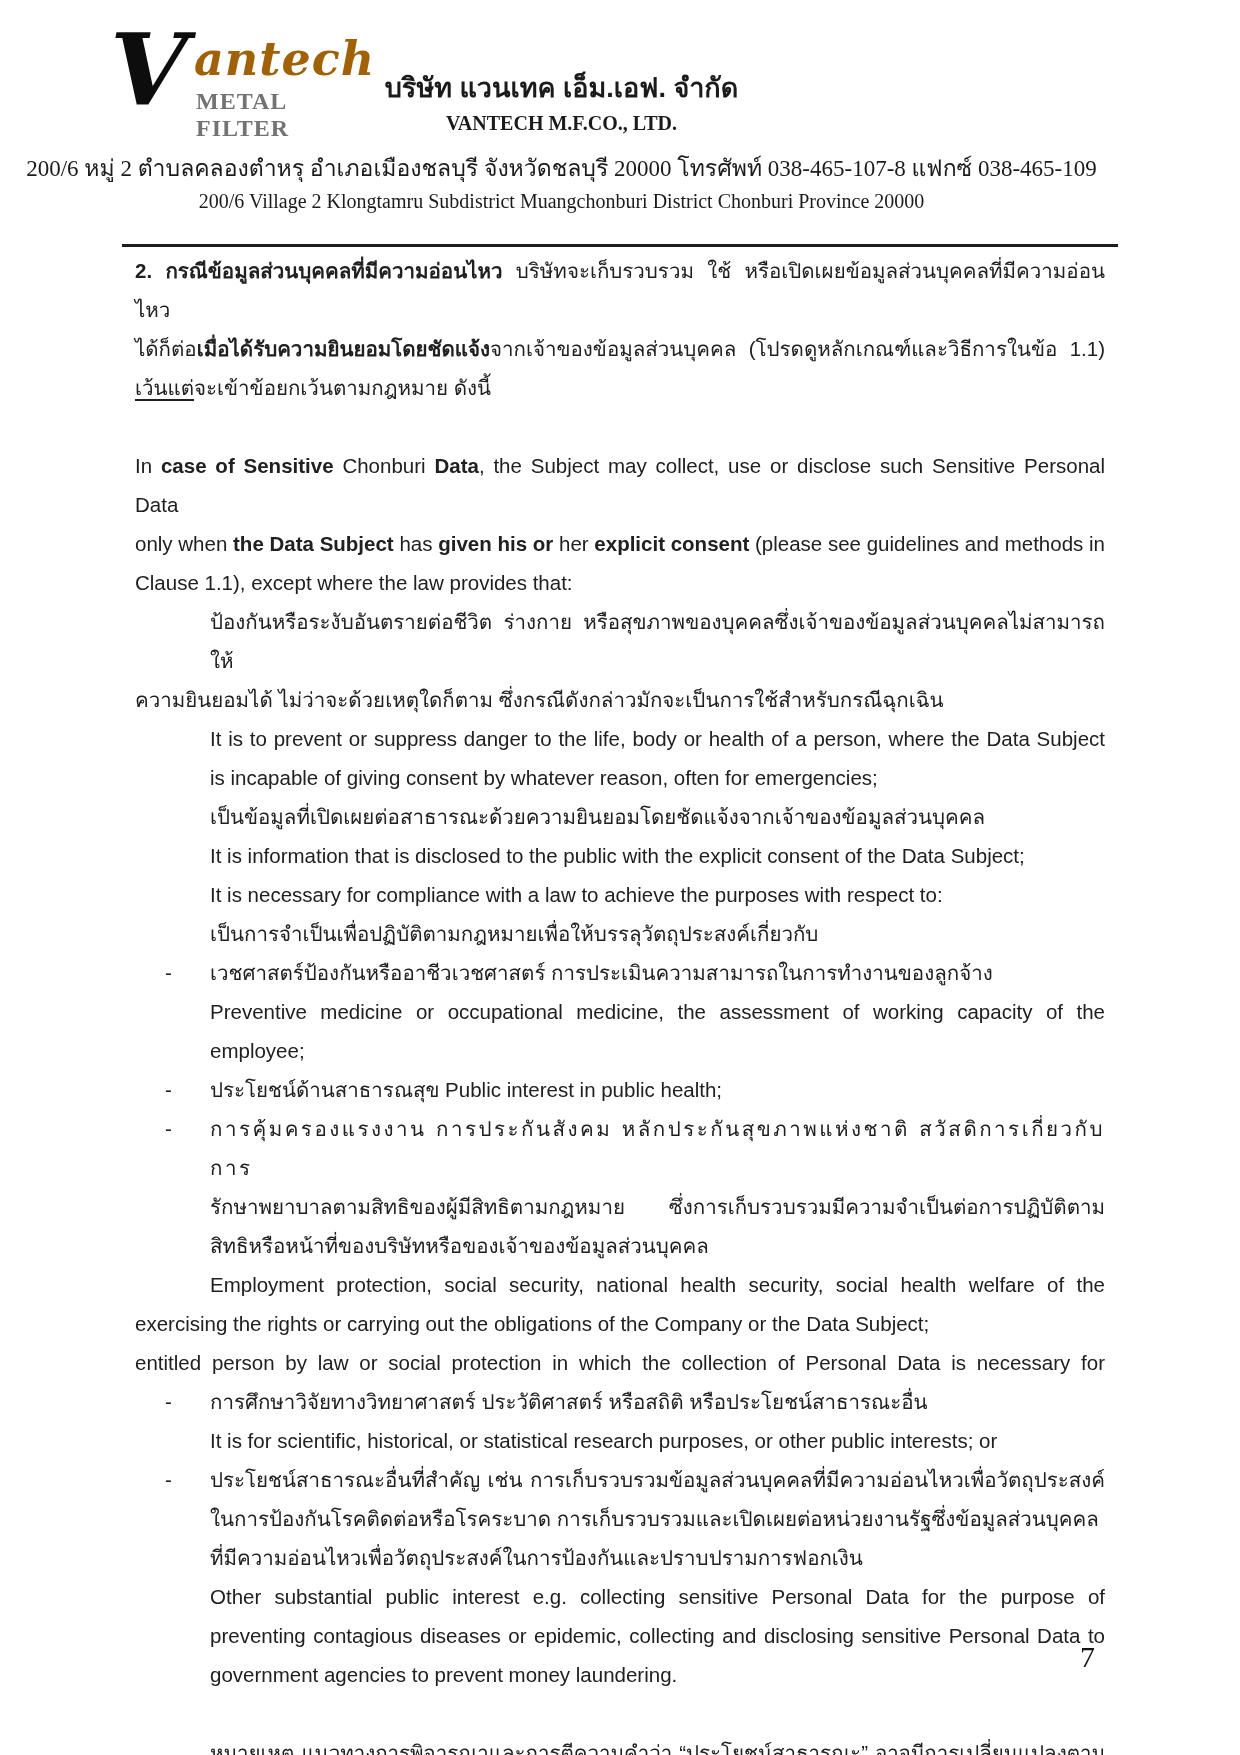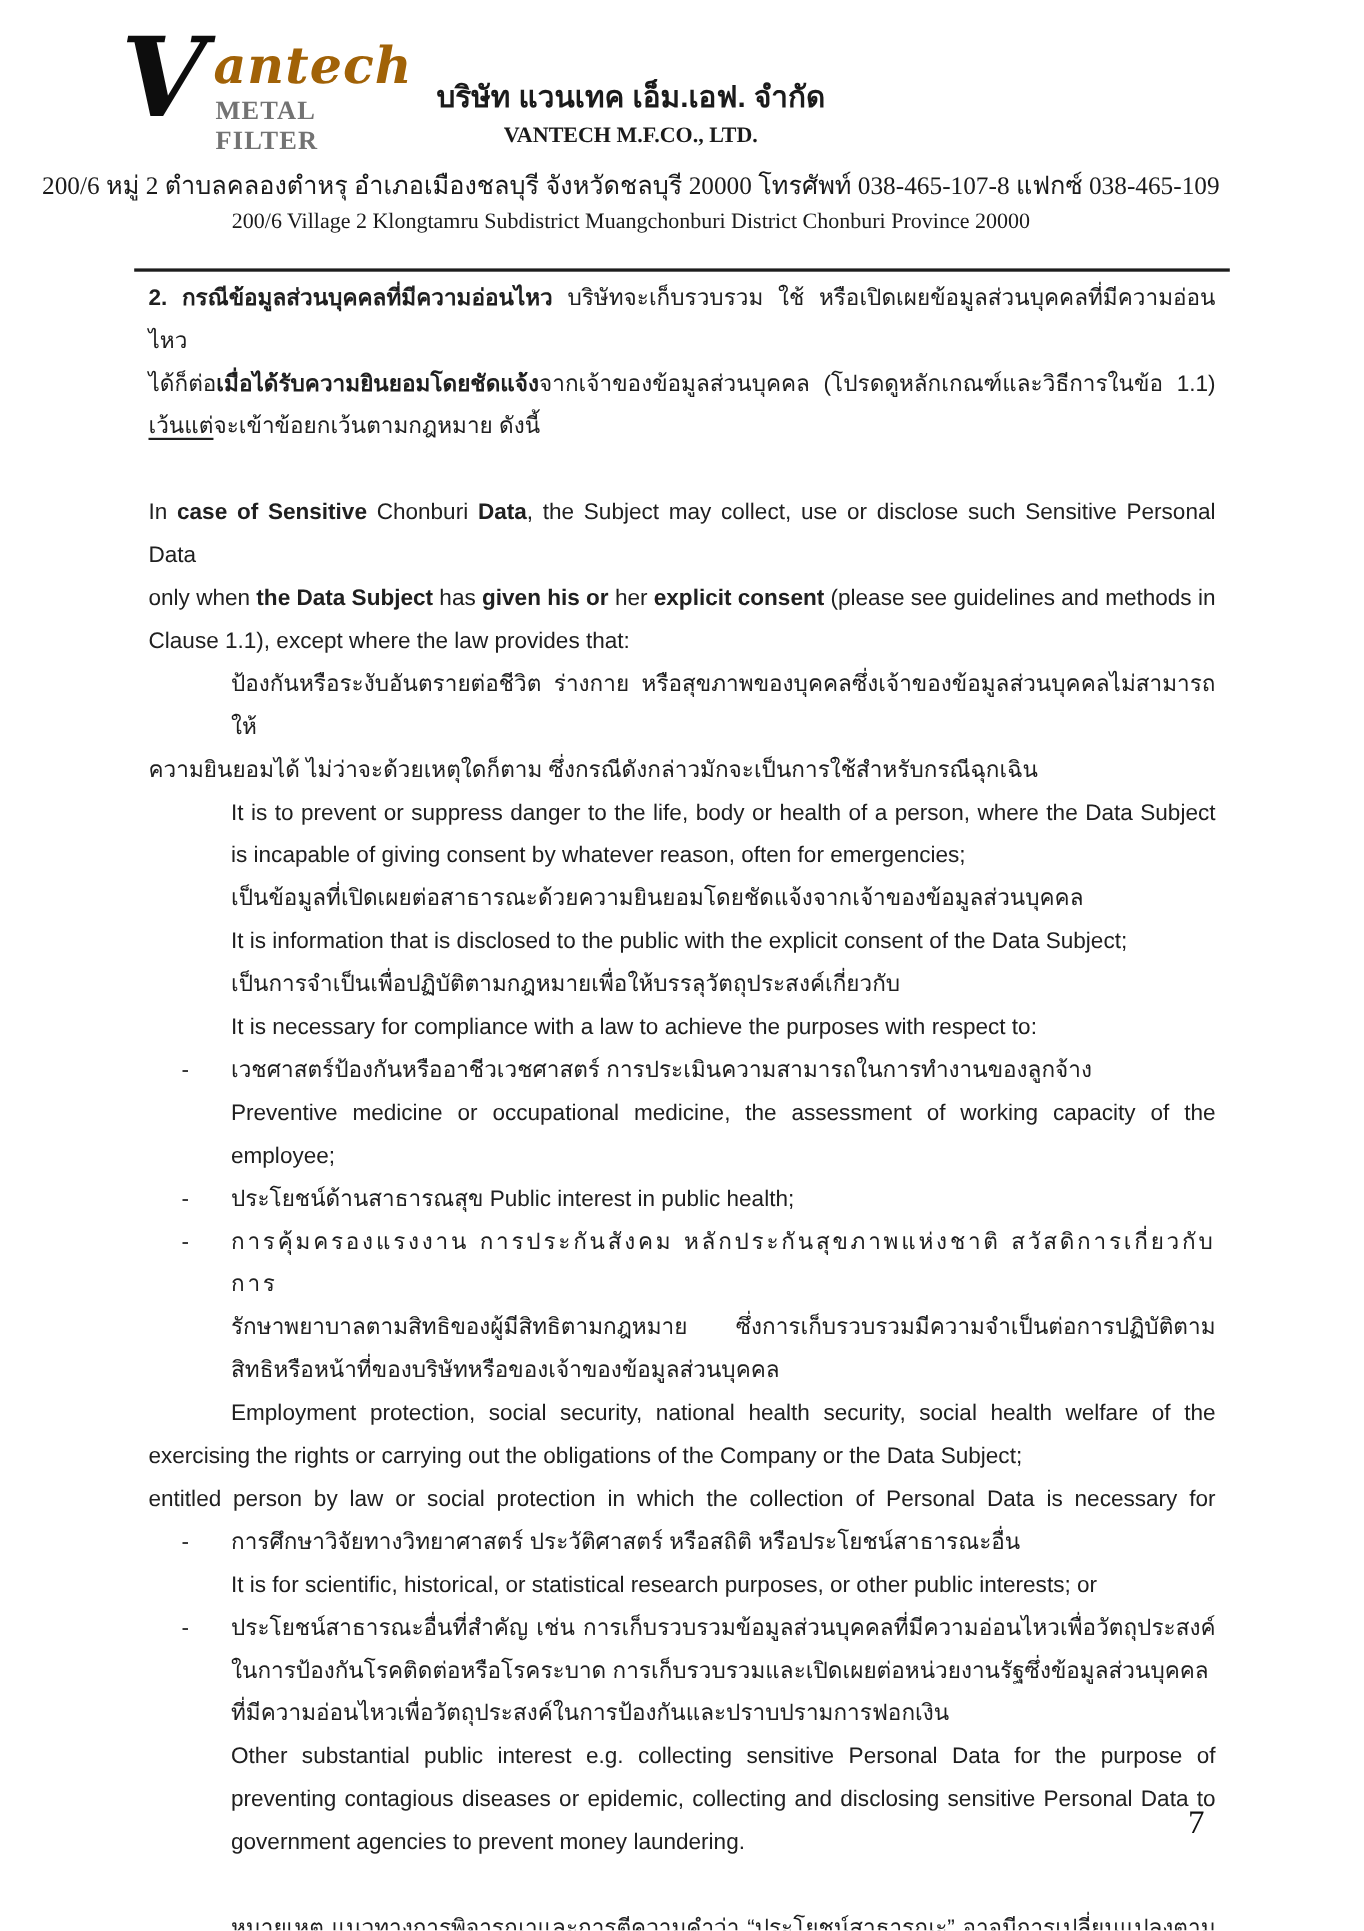--- a/index.html
+++ b/index.html
@@ -19,21 +19,21 @@
   .logo-rest {
     position:absolute; left:84px; top:2px;
     font-family:"DejaVu Serif", serif; font-style:italic; font-weight:bold;
     font-size:46px; line-height:1; color:#a16207; letter-spacing:1px;
   }
   .logo-sub {
     position:absolute; left:86px; top:54px;
     font-family:"Liberation Serif", serif; font-weight:bold;
     font-size:24px; letter-spacing:1px;
   }
-  .header-center { position:absolute; left:16px; top:0; width:1115px; height:250px; }
+  .header-center { position:absolute; left:4px; top:0; width:1115px; height:250px; }
   .header-center > div { position:absolute; width:100%; text-align:center; white-space:nowrap; }
   .co-name-th { top:66px;  font-weight:bold; font-size:27px; }
   .co-name-en { top:112px; font-family:"Liberation Serif", serif; font-weight:bold; font-size:20px; }
   .addr-th    { top:150px; font-family:"Liberation Serif", serif; font-size:23px; }
   .addr-en    { top:190px; font-family:"Liberation Serif", serif; font-size:20px; }
   .header-rule {
     position:absolute; top:244px; left:122px; width:996px;
     border-top:3px solid #1d1d1d; height:0;
   }
 
@@ -84,22 +84,22 @@
       <div class="line just"><span>In </span><b>case of Sensitive</b><span> Chonburi </span><b>Data</b><span>, the Subject may collect, use or disclose such Sensitive Personal</span></div>
       <div class="line"><span>Data</span></div>
       <div class="line just"><span>only when </span><b>the Data Subject</b><span> has </span><b>given his or</b><span> her </span><b>explicit consent</b><span> (please see guidelines and methods in</span></div>
       <div class="line"><span>Clause 1.1), except where the law provides that:</span></div>
       <div class="line ind1 just"><span>ป้องกันหรือระงับอันตรายต่อชีวิต ร่างกาย หรือสุขภาพของบุคคลซึ่งเจ้าของข้อมูลส่วนบุคคลไม่สามารถให้</span></div>
       <div class="line"><span>ความยินยอมได้ ไม่ว่าจะด้วยเหตุใดก็ตาม ซึ่งกรณีดังกล่าวมักจะเป็นการใช้สำหรับกรณีฉุกเฉิน</span></div>
       <div class="line ind1 just"><span>It is to prevent or suppress danger to the life, body or health of a person, where the Data Subject</span></div>
       <div class="line ind1"><span>is incapable of giving consent by whatever reason, often for emergencies;</span></div>
       <div class="line ind1"><span>เป็นข้อมูลที่เปิดเผยต่อสาธารณะด้วยความยินยอมโดยชัดแจ้งจากเจ้าของข้อมูลส่วนบุคคล</span></div>
       <div class="line ind1"><span>It is information that is disclosed to the public with the explicit consent of the Data Subject;</span></div>
+      <div class="line ind1"><span>It is necessary for compliance with a law to achieve the purposes with respect to:</span></div>
       <div class="line ind1"><span>เป็นการจำเป็นเพื่อปฏิบัติตามกฎหมายเพื่อให้บรรลุวัตถุประสงค์เกี่ยวกับ</span></div>
-      <div class="line ind1"><span>It is necessary for compliance with a law to achieve the purposes with respect to:</span></div>
       <div class="line bullet"><span class="dash">-</span><span>เวชศาสตร์ป้องกันหรืออาชีวเวชศาสตร์ การประเมินความสามารถในการทำงานของลูกจ้าง</span></div>
       <div class="line ind1 just"><span>Preventive medicine or occupational medicine, the assessment of working capacity of the</span></div>
       <div class="line ind1"><span>employee;</span></div>
       <div class="line bullet"><span class="dash">-</span><span>ประโยชน์ด้านสาธารณสุข Public interest in public health;</span></div>
       <div class="line bullet just spaced"><span class="dash">-</span><span>การคุ้มครองแรงงาน การประกันสังคม หลักประกันสุขภาพแห่งชาติ สวัสดิการเกี่ยวกับการ</span></div>
       <div class="line ind1 just"><span>รักษาพยาบาลตามสิทธิของผู้มีสิทธิตามกฎหมาย ซึ่งการเก็บรวบรวมมีความจำเป็นต่อการปฏิบัติตาม</span></div>
       <div class="line ind1"><span>สิทธิหรือหน้าที่ของบริษัทหรือของเจ้าของข้อมูลส่วนบุคคล</span></div>
       <div class="line ind1 just"><span>Employment protection, social security, national health security, social health welfare of the</span></div>
       <div class="line"><span>exercising the rights or carrying out the obligations of the Company or the Data Subject;</span></div>
       <div class="line just"><span>entitled person by law or social protection in which the collection of Personal Data is necessary for</span></div>

